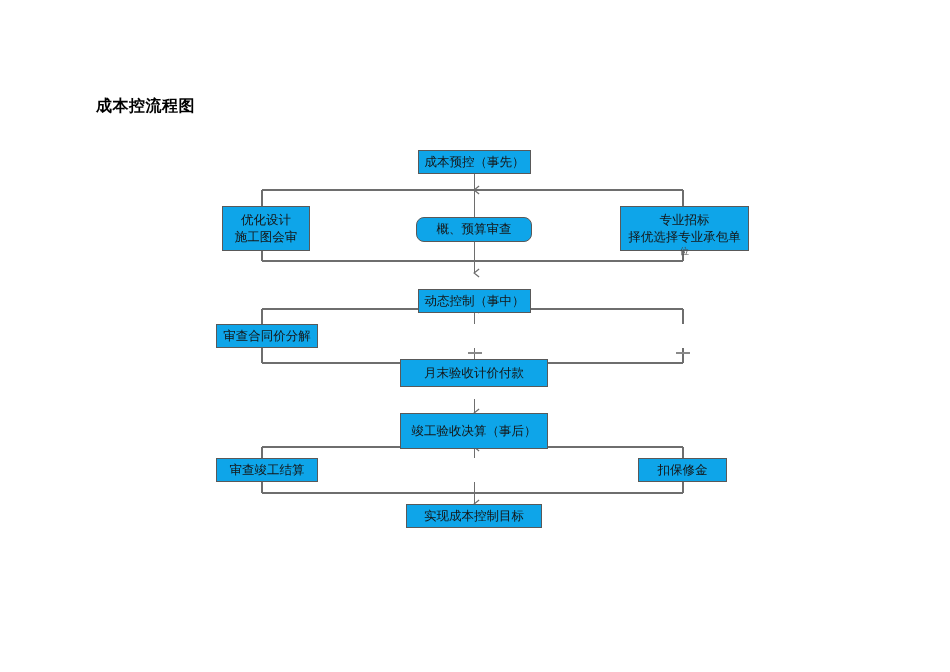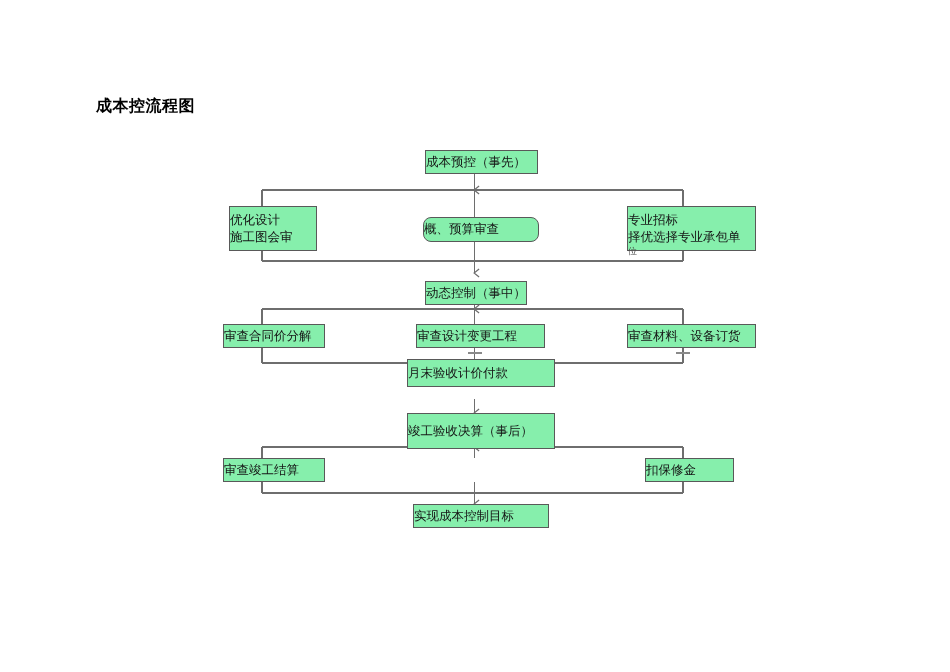--- a/index.html
+++ b/index.html
@@ -43,31 +43,30 @@
     top: 0;
     width: 950px;
     height: 672px;
   }
 
   
   .node {
     position: absolute;
     box-sizing: border-box;
     border: 1px solid #595959;
-    background: #86efac;
+    background: #0ea5e9;
     display: flex;
     align-items: center;
     justify-content: center;
-    text-align: left;
+    text-align: center;
     font-size: 12.5px;
     line-height: 17px;
     color: #151515;
     white-space: nowrap;
     z-index: 3;
-    margin-left: 7px;
   }
   .node .lines {
     display: block;
     width: 100%;
   }
   .node .ln {
     display: block;
     white-space: nowrap;
   }
   
@@ -180,43 +179,33 @@
     </div>
 
     <div class="node overflow" style="left:620px; top:206px; width:129px; height:45px;">
       <span class="lines">
         <span class="ln">专业招标</span>
         <span class="ln">择优选择专业承包单</span>
         <span class="ln clip">位</span>
       </span>
     </div>
 
-    <div class="node" style="left:418px; top:281px; width:102px; height:24px;">
+    <div class="node" style="left:418px; top:289px; width:113px; height:24px;">
       <span class="lines">
         <span class="ln">动态控制（事中）</span>
       </span>
     </div>
 
     <div class="node" style="left:216px; top:324px; width:102px; height:24px;">
       <span class="lines">
         <span class="ln">审查合同价分解</span>
       </span>
     </div>
 
-    <div class="node" style="left:409px; top:324px; width:129px; height:24px;">
-      <span class="lines">
-        <span class="ln">审查设计变更工程</span>
-      </span>
-    </div>
-
-    <div class="node" style="left:620px; top:324px; width:129px; height:24px;">
-      <span class="lines">
-        <span class="ln">审查材料、设备订货</span>
-      </span>
-    </div>
+
 
     <div class="node" style="left:400px; top:359px; width:148px; height:28px;">
       <span class="lines">
         <span class="ln">月末验收计价付款</span>
       </span>
     </div>
 
     <div class="node" style="left:400px; top:413px; width:148px; height:36px;">
       <span class="lines">
         <span class="ln">竣工验收决算（事后）</span>

